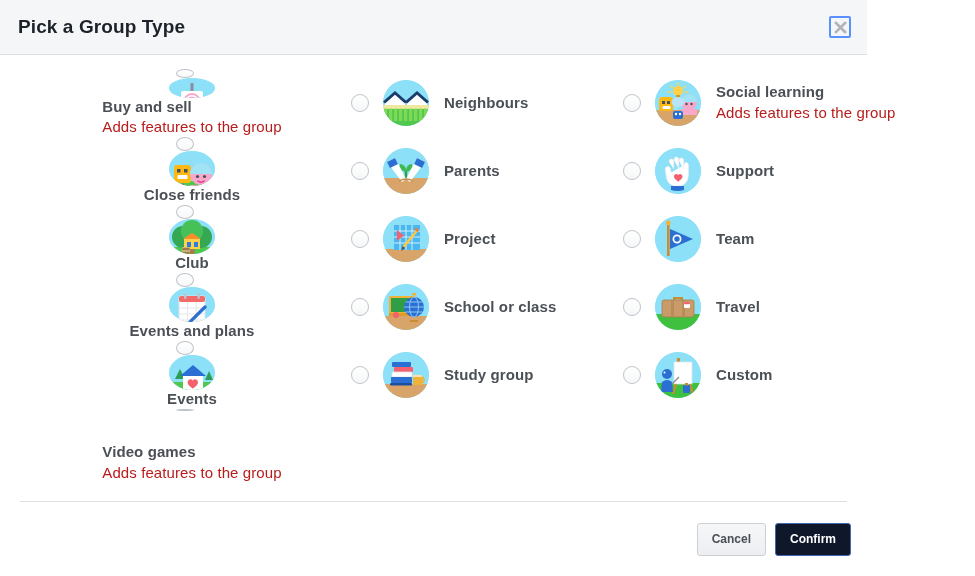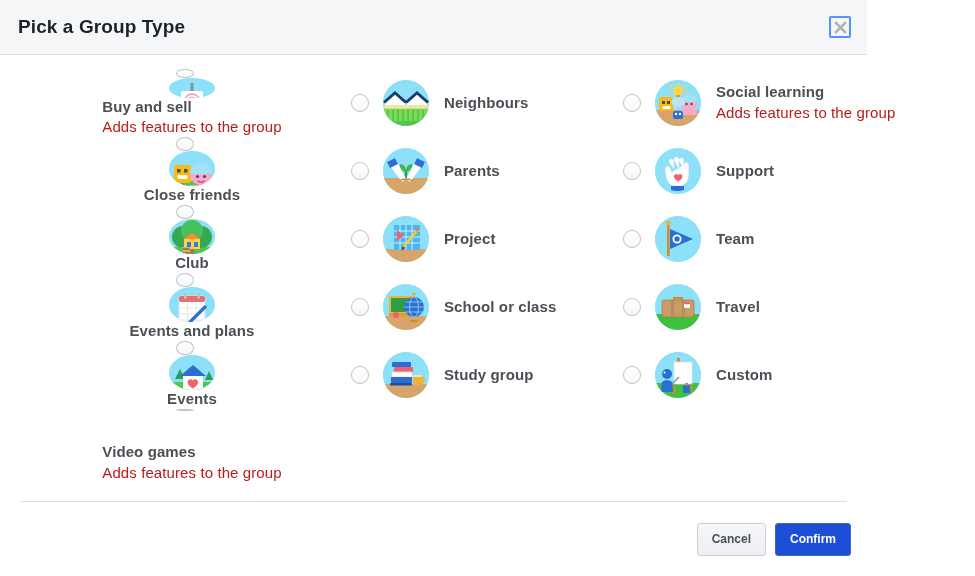--- a/index.html
+++ b/index.html
@@ -157,21 +157,21 @@
     cursor: pointer;
     border: 1px solid transparent;
   }
   .btn-cancel {
     background: linear-gradient(to bottom, #f6f7f9, #eceef1);
     border-color: #ccd0d5;
     color: #4b4f56;
     margin-right: 9px;
   }
   .btn-confirm {
-    background: #1d4ed8;
+    background: #0f172a;
     border-color: #4267b2;
     color: #ffffff;
   }
 </style>
 </head>
 <body>
 
 <div class="dialog">
 
   <div class="dialog-header">

